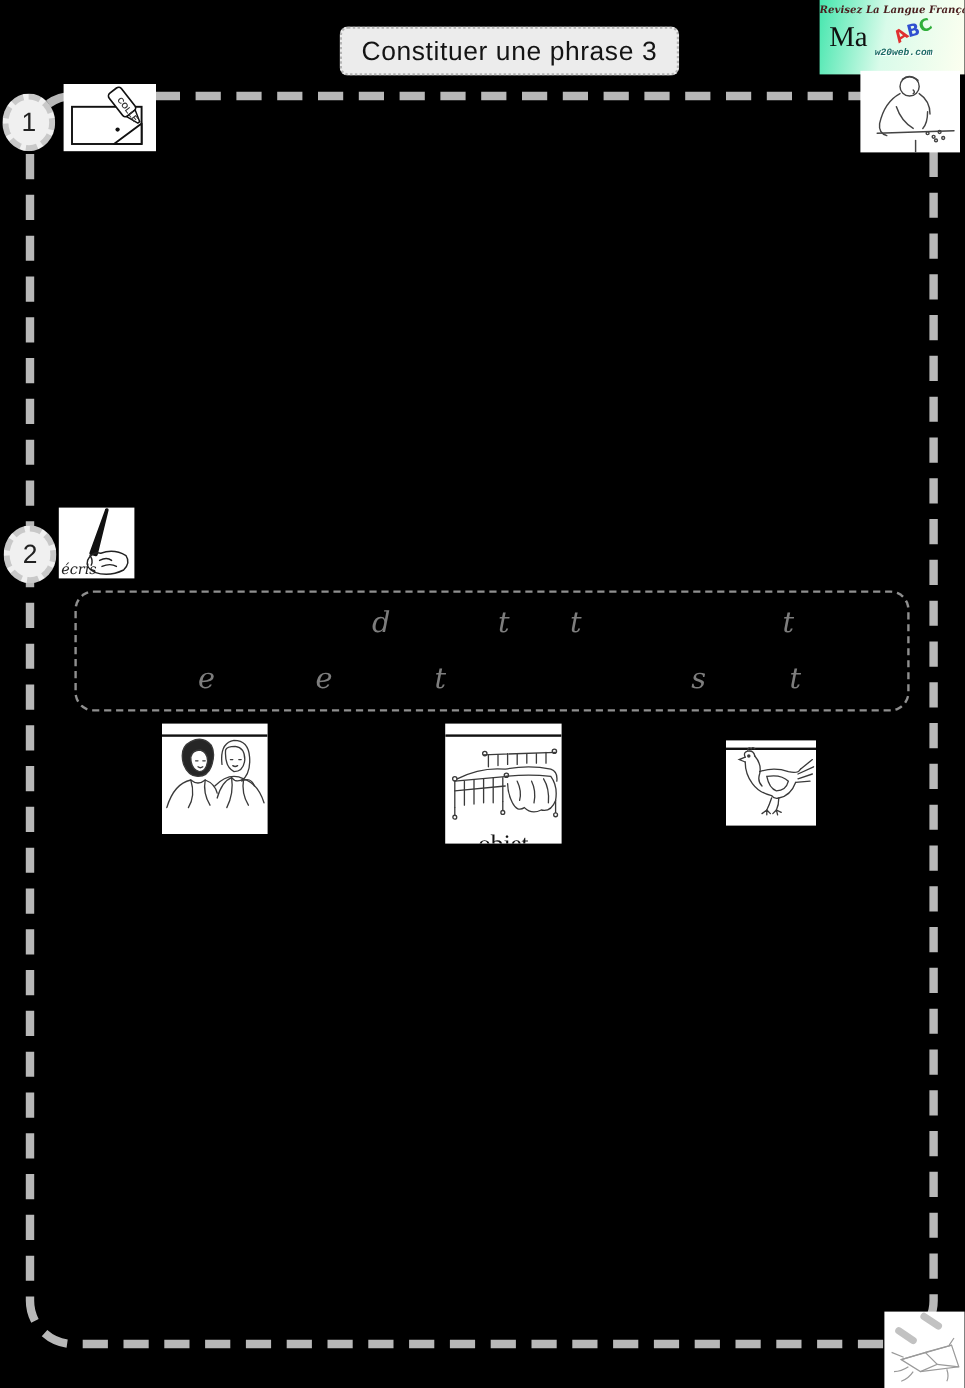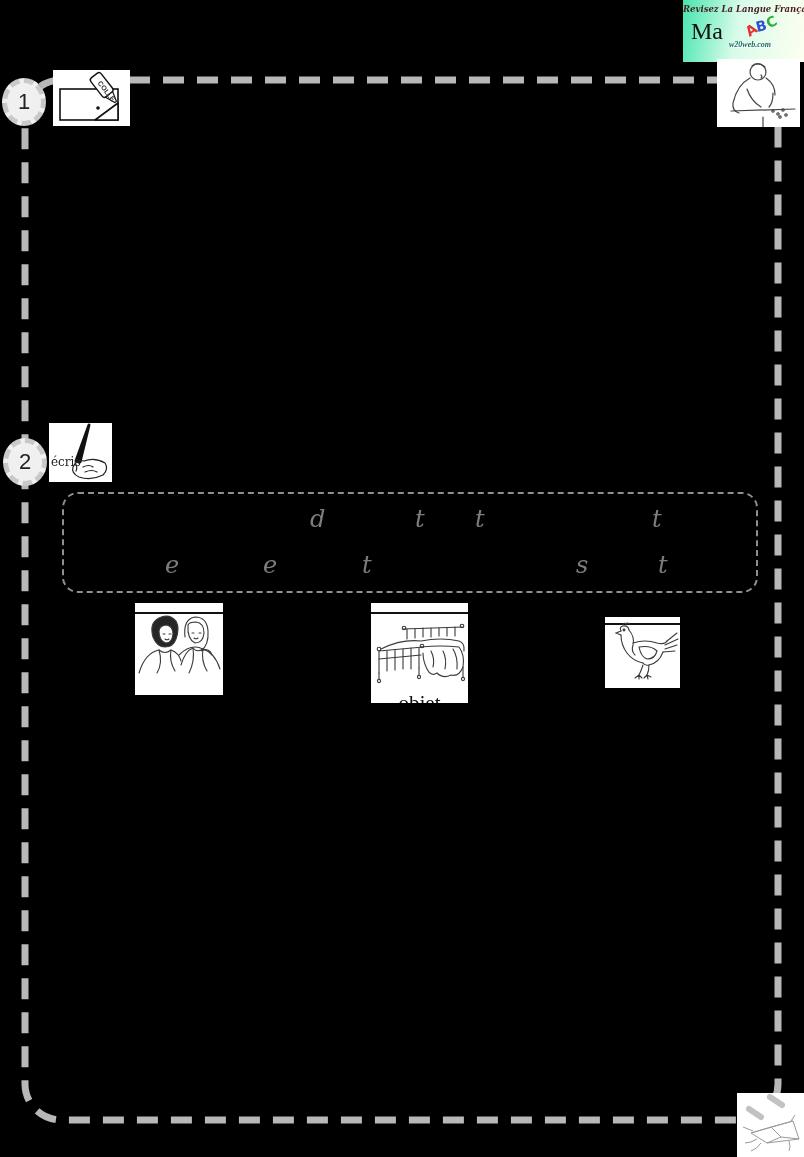--- a/index.html
+++ b/index.html
@@ -19,21 +19,21 @@
   .logo-tagline{position:absolute;left:0;top:4px;width:100%;text-align:center;
     font-family:"DejaVu Serif",serif;font-style:italic;font-weight:bold;
     font-size:8.5px;color:#4a1f1f;white-space:nowrap;}
   .logo-brand{position:absolute;left:8px;top:18px;font-family:"Liberation Serif",serif;
     font-size:24px;color:#101010;}
   .logo-abc{position:absolute;left:62px;top:18px;transform:rotate(-22deg);
     font-weight:bold;font-size:14px;font-family:"DejaVu Sans",sans-serif;}
   .logo-abc .a{color:#e03030;display:inline-block;transform:rotate(-12deg);}
   .logo-abc .b{color:#3050d0;display:inline-block;transform:rotate(8deg);}
   .logo-abc .c{color:#2fae3a;display:inline-block;transform:rotate(-4deg);}
-  .logo-url{position:absolute;left:46px;top:40px;font-family:Liberation Serif, serif;
+  .logo-url{position:absolute;left:46px;top:40px;font-family:Liberation Mono, monospace;
     font-style:italic;font-weight:bold;font-size:8px;color:#1d6a66;
     text-shadow:1px 1px 0 #ffffff;}
   
   .num-circle{position:absolute;width:44px;height:48px;z-index:4;background:#f0f0f0;
     border:5px dashed #c9c9c9;border-radius:50%;box-sizing:border-box;
     display:flex;align-items:center;justify-content:center;
     font-size:22px;color:#222;}
   #circle1{left:2px;top:78px;}
   #circle2{left:3px;top:438px;}
   
@@ -46,34 +46,37 @@
   #henBox{left:605px;top:617px;width:75px;height:71px;}
   #crashBox{left:737px;top:1093px;width:67px;height:64px;}
   .pic-topline{position:absolute;left:0;width:100%;height:2px;background:#111;}
   .bed-caption{position:absolute;left:0;top:88px;width:100%;text-align:center;
     font-family:"Liberation Serif",serif;font-size:21px;color:#111;}
   
   .letters-box{position:absolute;left:62px;top:492px;width:696px;height:101px;z-index:2;
     border:2px dashed #8f8f8f;border-radius:16px;box-sizing:border-box;}
   .cursive-letter{position:absolute;font-family:"DejaVu Serif",serif;font-style:italic;
     font-size:24px;color:#7d7d7d;line-height:1;}
-  .write-label{position:absolute;left:2px;bottom:13px;font-family:"DejaVu Serif",serif;
-    font-size:12px;color:#222;}
+  .write-label{position:absolute;left:2px;bottom:1px;font-family:"DejaVu Serif",serif;
+    font-style:italic;font-size:12px;color:#222;}
   .glue-label{font-family:"Liberation Sans",sans-serif;font-size:7px;font-weight:bold;fill:#333;}
   svg{display:block;}
 </style>
 </head>
 <body>
 
 <div id="page">
 
   <svg id="borderSvg" width="804" height="1157">
     <rect x="25" y="80" width="753" height="1040" rx="36" ry="36" fill="none" stroke="#b8b8b8" stroke-width="7" stroke-dasharray="21 13"></rect>
   </svg>
 
+  <div class="title-box">
+    <span>Constituer une phrase 3</span>
+  </div>
 
   <div class="logo">
     <div class="logo-tagline">Revisez La Langue Française</div>
     <div class="logo-brand">Ma</div>
     <div class="logo-abc"><span class="a">A</span><span class="b">B</span><span class="c">C</span></div>
     <div class="logo-url">w20web.com</div>
   </div>
 
   <div id="circle1" class="num-circle">
     <span>1</span>

